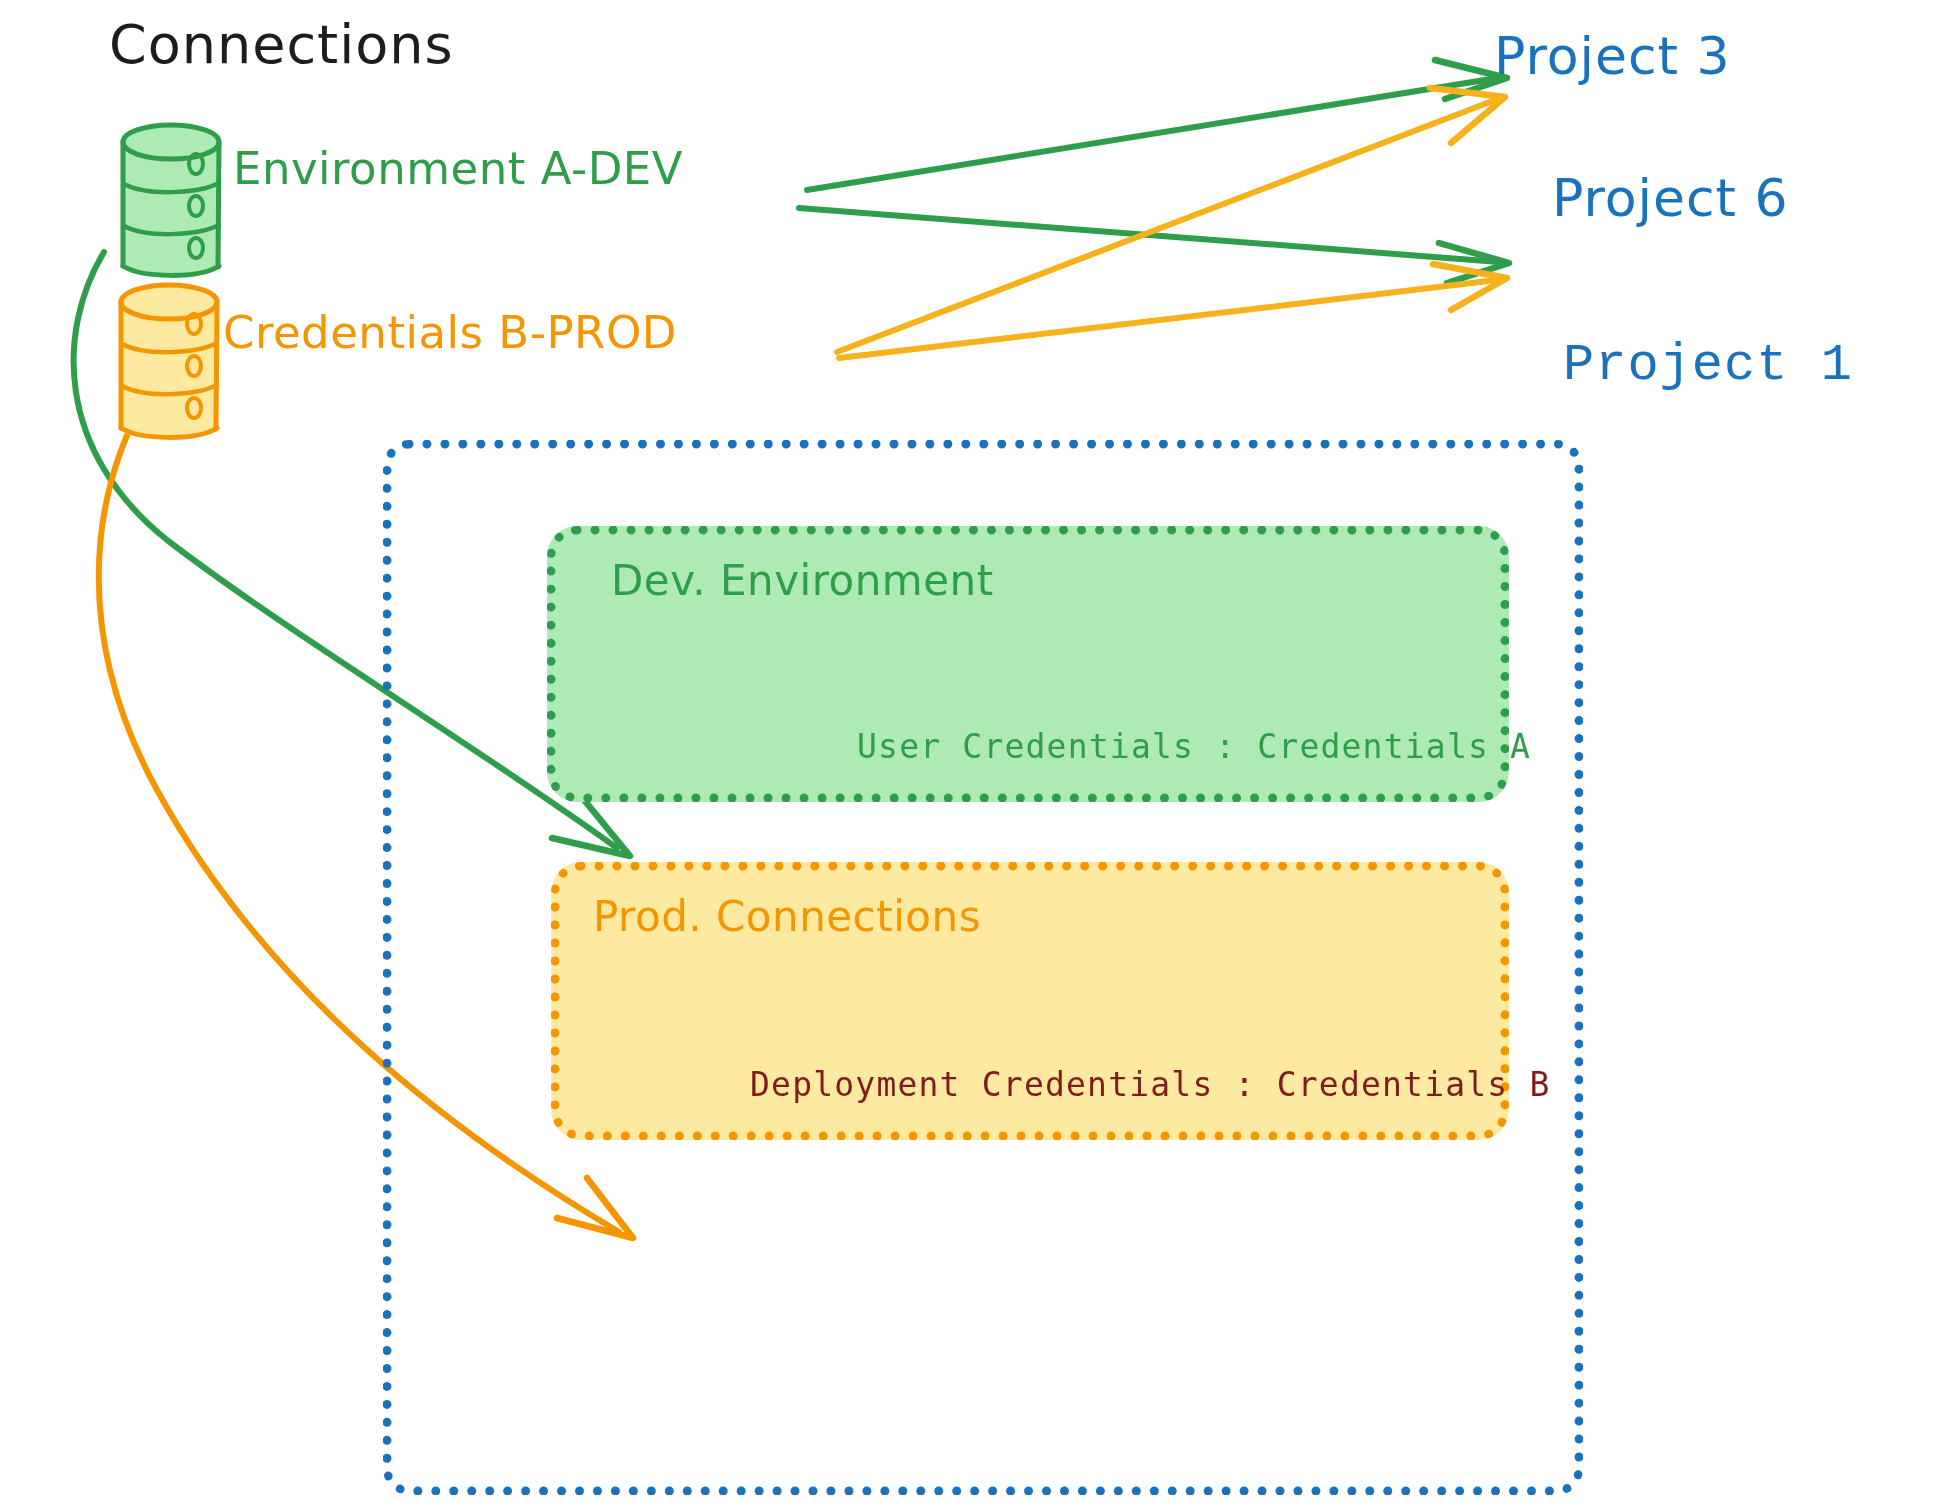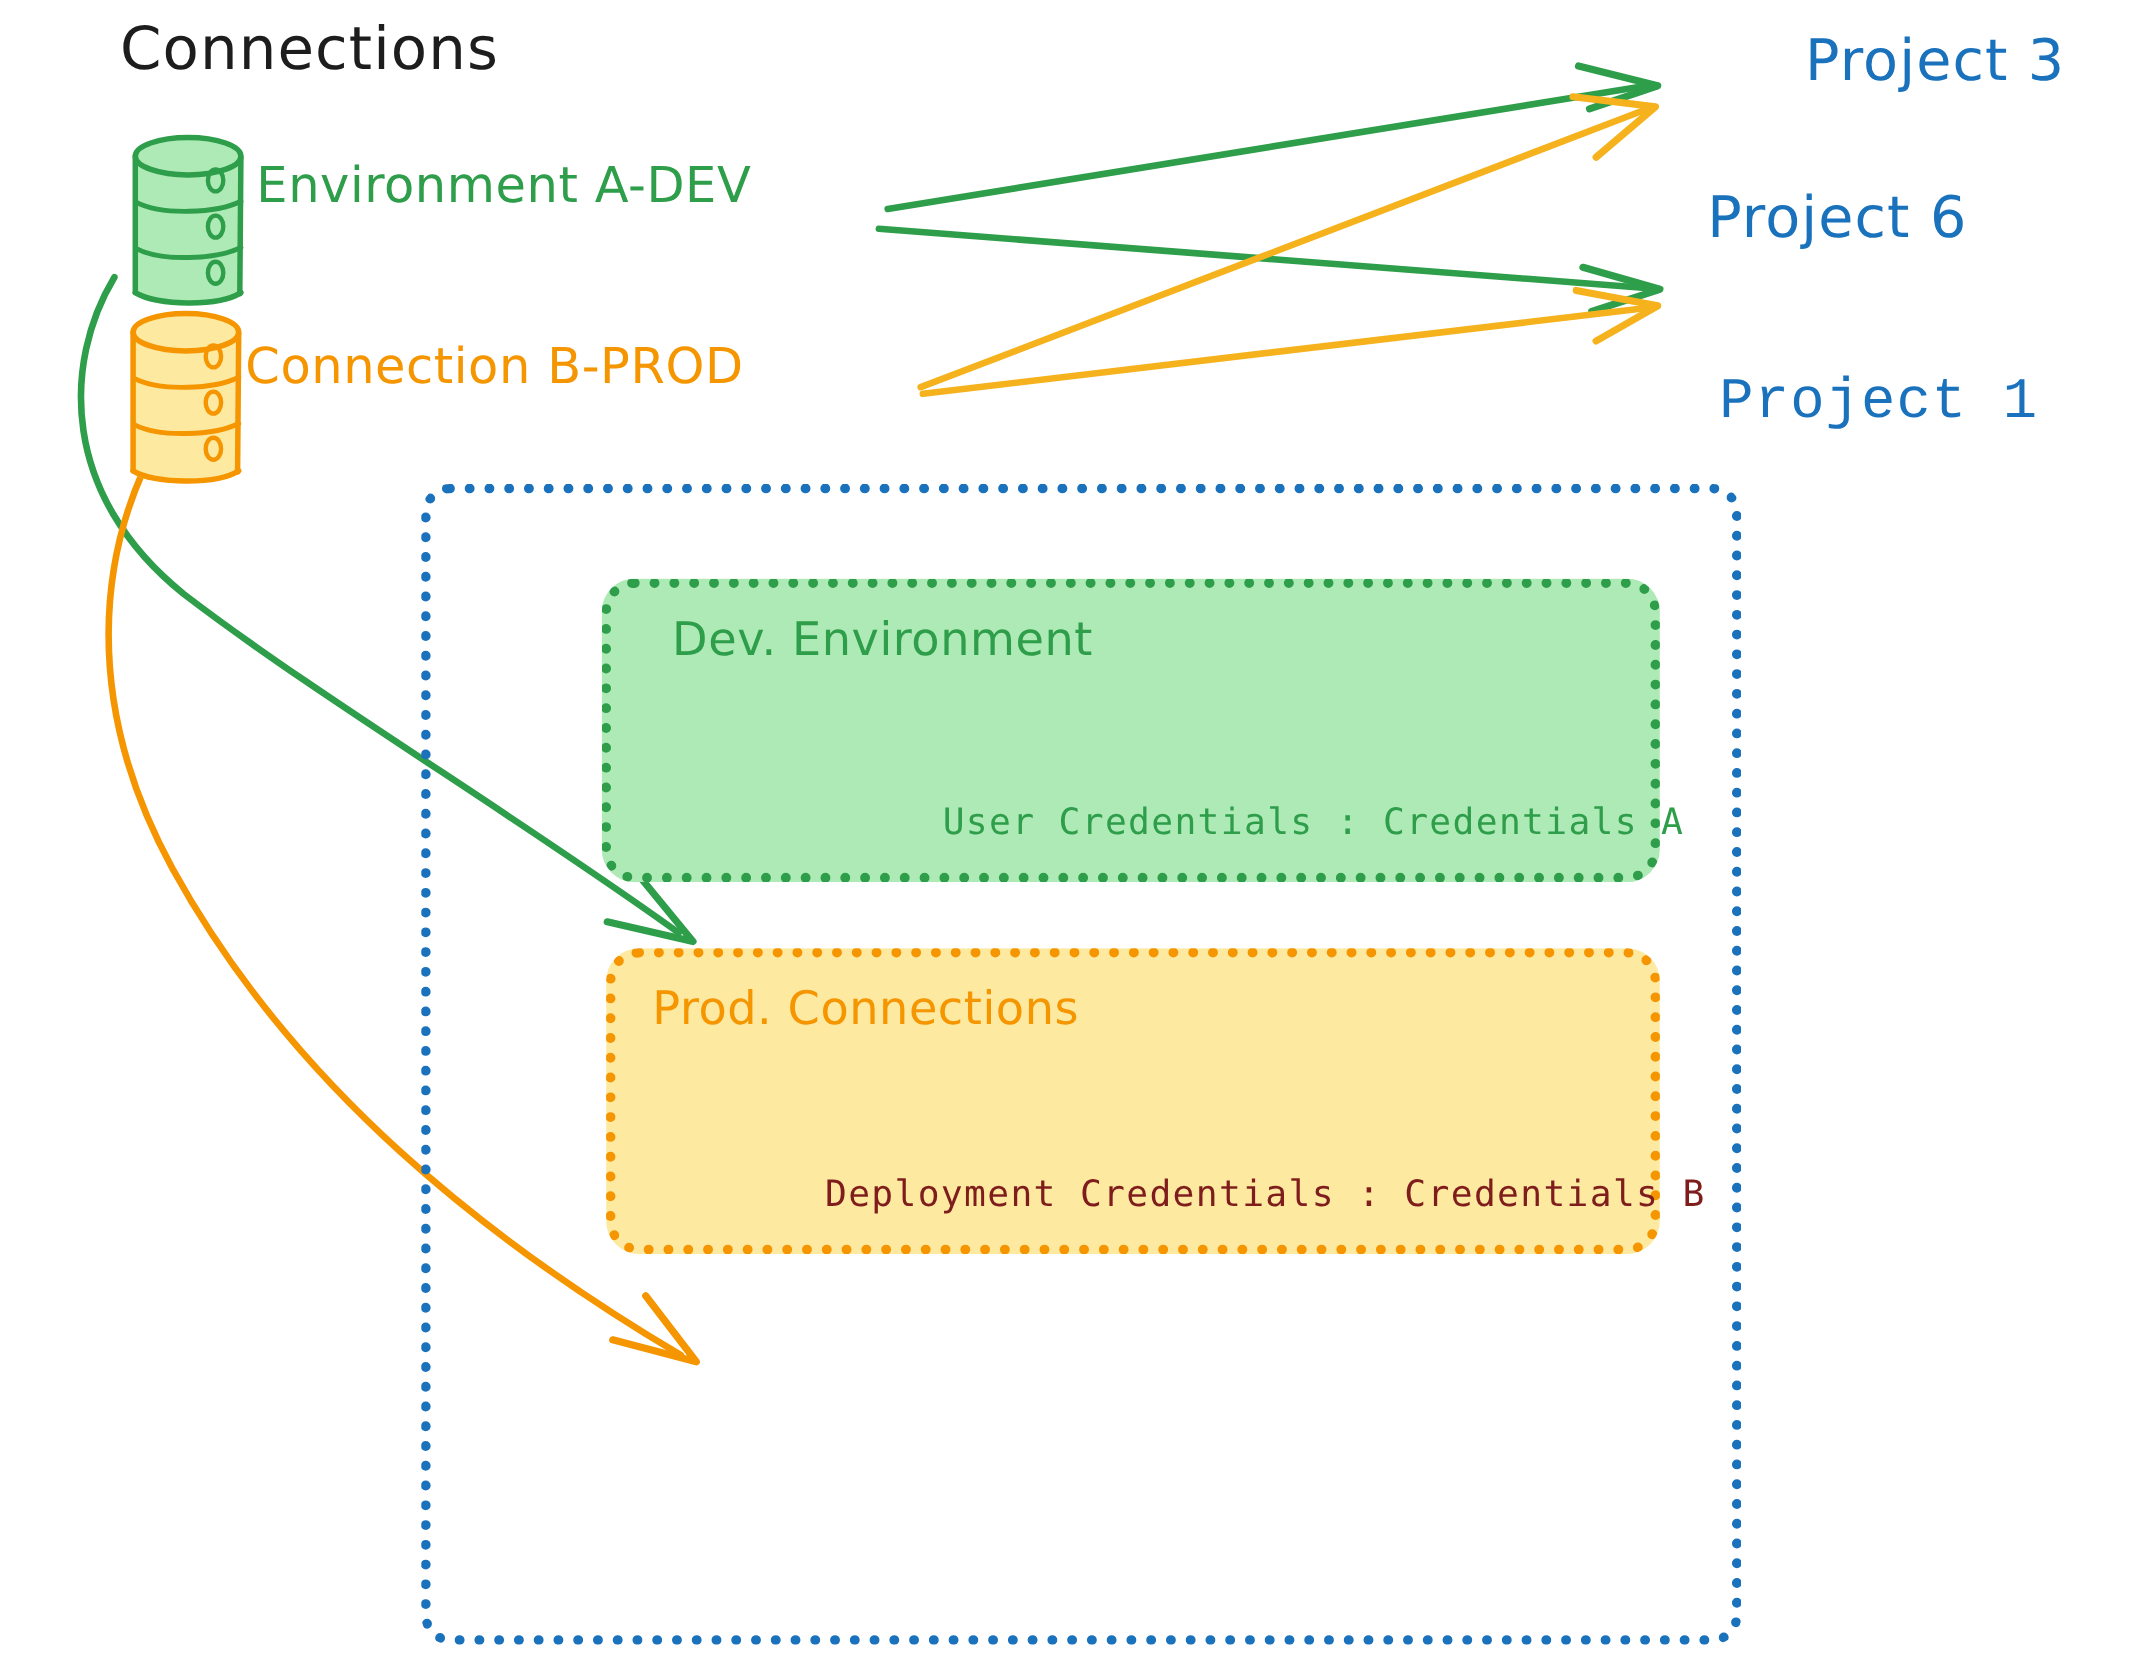--- a/index.html
+++ b/index.html
@@ -63,21 +63,21 @@
     color: #f59500;
     letter-spacing: 0.5px;
   }
 
   
   .proj-label {
     font-size: 52px;
     color: #1a72bd;
     letter-spacing: 1px;
   }
-  #label-project-3 { left: 1594px; top: 30px; }
+  #label-project-3 { left: 1447px; top: 30px; }
   #label-project-2 { left: 1505px; top: 172px; }
   #label-project-1 { left: 1516px; top: 340px; font-family: Liberation Mono, monospace; }
 
   
   #project1-box {
     position: absolute;
     left: 336px;
     top: 440px;
     width: 1200px;
     height: 1055px;
@@ -206,21 +206,21 @@
       <ellipse cx="147" cy="366" rx="7" ry="10" fill="none" stroke="#f59500" stroke-width="4"></ellipse>
       <ellipse cx="147" cy="408" rx="7" ry="10" fill="none" stroke="#f59500" stroke-width="4"></ellipse>
     </g>
 
   </svg>
 
   <div class="handtext" id="title">Connections</div>
 
   <div class="handtext" id="label-conn-a">Environment A-DEV</div>
 
-  <div class="handtext" id="label-conn-b">Connection B-PROD</div>
+  <div class="handtext" id="label-conn-b">Credentials B-PROD</div>
 
   <div class="handtext proj-label" id="label-project-3">Project 3</div>
 
   <div class="handtext proj-label" id="label-project-2">Project 6</div>
 
   <div class="handtext proj-label" id="label-project-1">Project 1</div>
 
   <div id="project1-box"></div>
 
   <div class="env-box" id="dev-env-box"></div>

